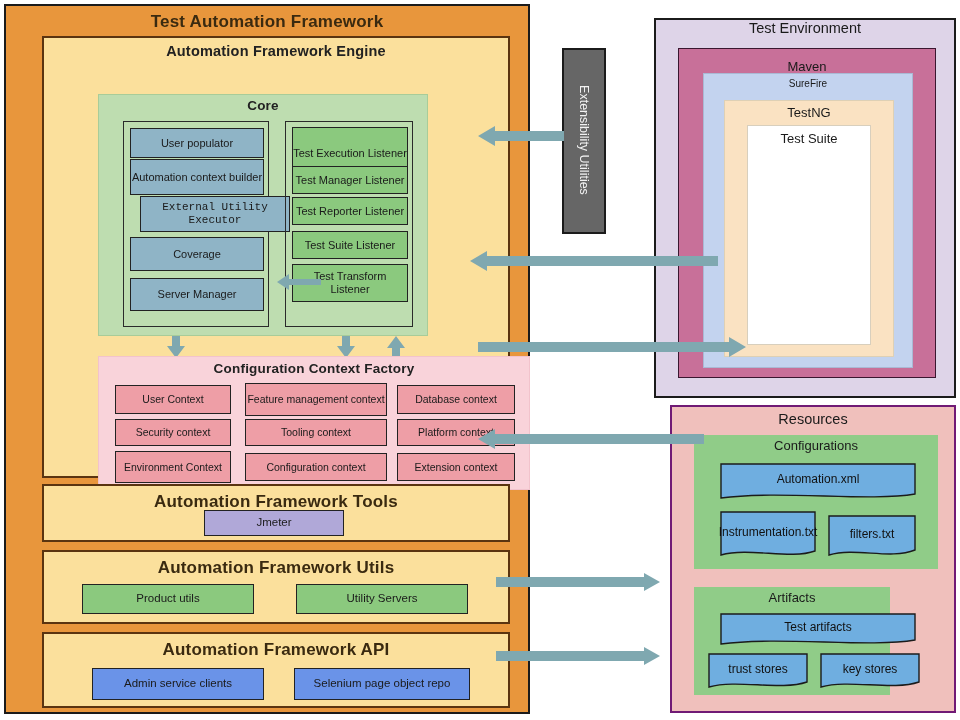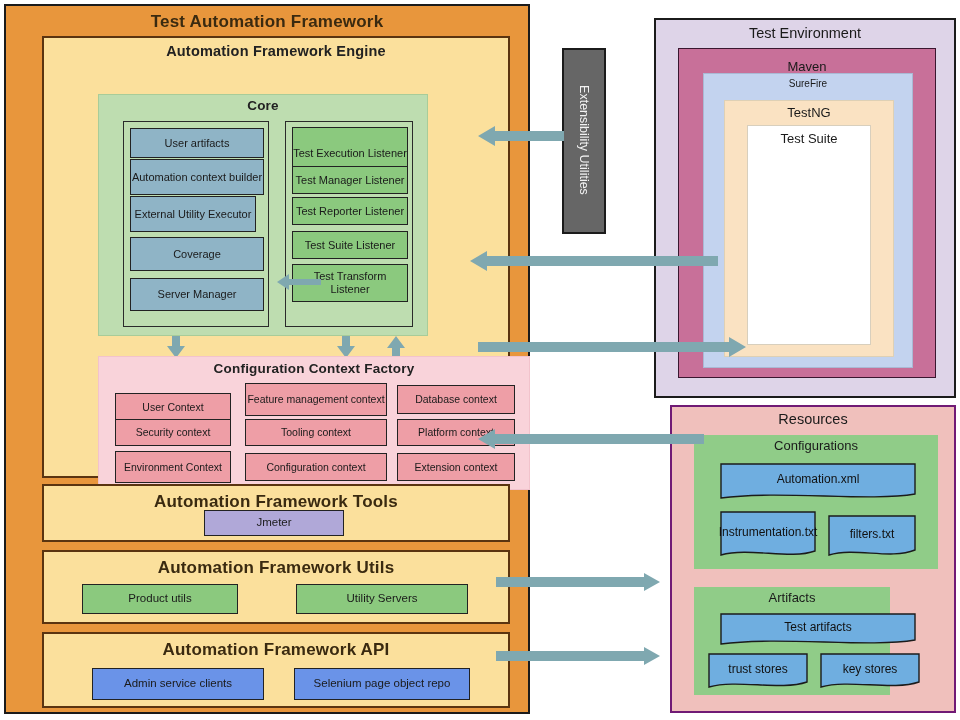--- a/index.html
+++ b/index.html
@@ -52,21 +52,21 @@
   #ext{left:562px;top:48px;width:44px;height:186px;background:#666666;
        border:2px solid #1b1b1b;}
   #ext span{display:block;font-size:12.5px;color:#f2f2f2;white-space:nowrap;
             transform:rotate(90deg);transform-origin:center;
             position:absolute;left:50%;top:50%;
             margin-left:-70px;margin-top:-8px;width:140px;text-align:center;}
 
   
   #tenv{left:654px;top:18px;width:302px;height:380px;background:#DED4E8;
         border:2px solid #1b1b1b;}
-  #tenv .hdr{font-size:14.5px;padding-top:5px;}
+  #tenv .hdr{font-size:14.5px;}
   #maven{left:22px;top:28px;width:258px;height:330px;background:#C87099;
          border:1px solid #3a1730;}
   #maven .hdr{font-size:13px;padding-top:10px;}
   #surefire{left:24px;top:24px;width:210px;height:295px;background:#C3D3EF;
             border:1px solid #aab9d4;}
   #surefire .hdr{font-size:10px;padding-top:4px;}
   #testng{left:20px;top:26px;width:170px;height:257px;background:#FAE2C2;
           border:1px solid #ded0b5;}
   #testng .hdr{font-size:13px;padding-top:4px;}
   #tsuite{left:22px;top:24px;width:124px;height:220px;background:#ffffff;
@@ -99,23 +99,23 @@
   <div id="taf" class="abs">
     <div class="ttl hdr">Test Automation Framework</div>
 
     <div id="engine" class="abs panel">
       <div class="ttl hdr">Automation Framework Engine</div>
 
       <div id="core" class="abs">
         <div class="ttl hdr">Core</div>
 
         <div id="coreLeft" class="abs subbox">
-          <div class="cell blue abs" style="left:6px;top:6px;width:134px;height:30px;">User artifacts</div>
+          <div class="cell blue abs" style="left:6px;top:6px;width:134px;height:30px;">User populator</div>
           <div class="cell blue abs" style="left:6px;top:37px;width:134px;height:36px;">Automation context builder</div>
-          <div class="cell blue abs" style="left:6px;top:74px;width:126px;height:36px;">External Utility Executor</div>
+          <div class="cell blue abs" style="left:16px;top:74px;width:150px;height:36px;font-family:Liberation Mono, monospace;">External Utility Executor</div>
           <div class="cell blue abs" style="left:6px;top:115px;width:134px;height:34px;">Coverage</div>
           <div class="cell blue abs" style="left:6px;top:156px;width:134px;height:33px;">Server Manager</div>
         </div>
 
         <div id="coreRight" class="abs subbox">
           <div class="cell green abs" style="left:6px;top:5px;width:116px;height:52px;text-align:right;">Test Execution Listener</div>
           <div class="cell green abs" style="left:6px;top:44px;width:116px;height:28px;">Test Manager Listener</div>
           <div class="cell green abs" style="left:6px;top:75px;width:116px;height:28px;">Test Reporter Listener</div>
           <div class="cell green abs" style="left:6px;top:109px;width:116px;height:28px;">Test Suite Listener</div>
           <div class="cell green abs" style="left:6px;top:142px;width:116px;height:38px;">Test Transform Listener</div>
@@ -140,42 +140,42 @@
       </div>
       <div class="arrow" style="left:342px;top:298px;">
         <svg width="20" height="22" viewBox="0 0 20 22">
           <polygon points="10,0 1,12 6,12 6,22 14,22 14,12 19,12" fill="#7FA8B0"></polygon>
         </svg>
       </div>
 
       <div id="ccf" class="abs">
         <div class="ttl hdr">Configuration Context Factory</div>
 
-        <div class="cell ctx abs" style="left:16px;top:36px;width:116px;height:29px;">User Context</div>
+        <div class="cell ctx abs" style="left:16px;top:28px;width:116px;height:29px;">User Context</div>
         <div class="cell ctx abs" style="left:146px;top:26px;width:142px;height:33px;">Feature management context</div>
         <div class="cell ctx abs" style="left:298px;top:28px;width:118px;height:29px;">Database context</div>
 
         <div class="cell ctx abs" style="left:16px;top:62px;width:116px;height:27px;">Security context</div>
         <div class="cell ctx abs" style="left:146px;top:62px;width:142px;height:27px;">Tooling context</div>
         <div class="cell ctx abs" style="left:298px;top:62px;width:118px;height:27px;">Platform context</div>
 
         <div class="cell ctx abs" style="left:16px;top:94px;width:116px;height:32px;">Environment Context</div>
         <div class="cell ctx abs" style="left:146px;top:96px;width:142px;height:28px;">Configuration context</div>
         <div class="cell ctx abs" style="left:298px;top:96px;width:118px;height:28px;">Extension context</div>
       </div>
     </div>
 
     <div id="tools" class="abs panel strip">
       <div class="ttl hdr">Automation Framework Tools</div>
       <div class="cell purple abs" style="left:160px;top:24px;width:140px;height:26px;">Jmeter</div>
     </div>
 
     <div id="utils" class="abs panel strip">
       <div class="ttl hdr">Automation Framework Utils</div>
-      <div class="cell gbox abs" style="left:38px;top:32px;width:156px;height:30px;">Product utils</div>
+      <div class="cell gbox abs" style="left:38px;top:32px;width:172px;height:30px;">Product utils</div>
       <div class="cell gbox abs" style="left:252px;top:32px;width:172px;height:30px;">Utility Servers</div>
     </div>
 
     <div id="api" class="abs panel strip">
       <div class="ttl hdr">Automation Framework API</div>
       <div class="cell bbox abs" style="left:48px;top:34px;width:172px;height:32px;">Admin service clients</div>
       <div class="cell bbox abs" style="left:250px;top:34px;width:176px;height:32px;">Selenium page object repo</div>
     </div>
   </div>
 

